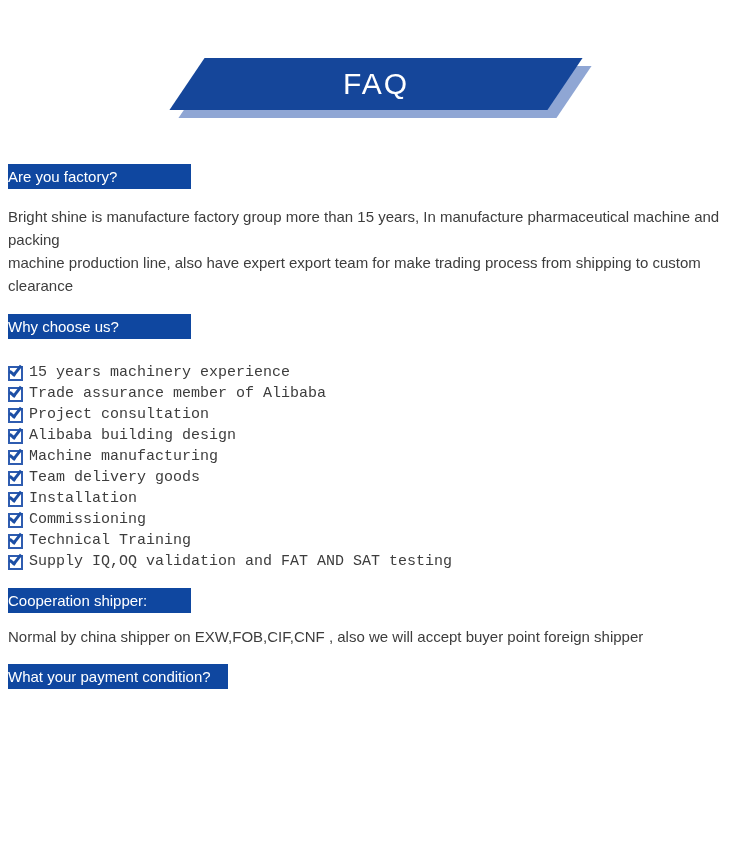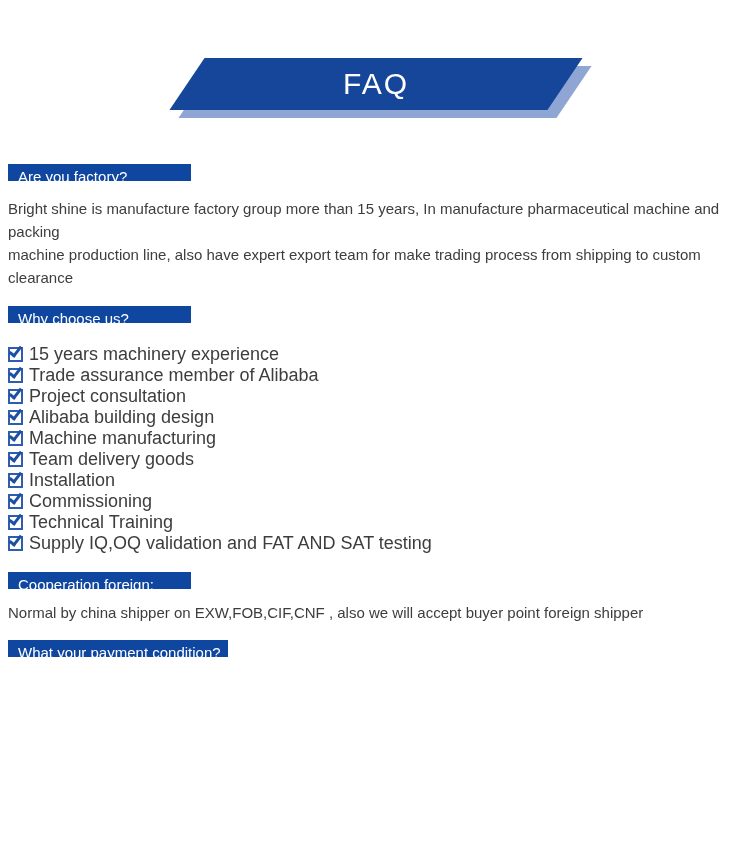--- a/index.html
+++ b/index.html
@@ -48,23 +48,22 @@
     justify-content: center;
     color: #ffffff;
     font-size: 30px;
     letter-spacing: 2px;
   }
 
   
   .hdr {
     display: block;
     box-sizing: border-box;
-    height: 17px;
+    height: 25px;
     line-height: 25px;
-    padding-left: 10px;
     margin: 0 0 0 8px;
     background: #0f47a0;
     color: #ffffff;
     font-size: 15px;
     font-weight: normal;
   }
   .h-are  { margin-top: 26px; width: 183px; }
   .h-why  { margin-top: 17px; width: 183px; }
   .h-coop { margin-top: 18px; width: 183px; }
   .h-long { margin-top: 26px; width: 220px; }
@@ -85,23 +84,24 @@
   .p-qual { margin-top: 16px; }
 
   
   .checklist {
     list-style: none;
     margin: 21px 0 0 8px;
     padding: 0;
   }
   .check-item {
     display: flex;
-    align-items: center;
+    align-items: flex-end;
     height: 21px;
-    font-size: 18px;
+    font-size: 15px;
+    font-family: Liberation Mono, monospace;
   }
   .checkbox {
     position: relative;
     flex: 0 0 auto;
     width: 11px;
     height: 11px;
     border: 2px solid #2e5cb0;
     background: #ffffff;
     margin-right: 6px;
   }
@@ -176,21 +176,21 @@
         <span class="check-label">Technical Training</span>
       </li>
       <li class="check-item">
         <span class="checkbox"></span>
         <span class="check-label">Supply IQ,OQ validation and FAT AND SAT testing</span>
       </li>
     </ul>
   </section>
 
   <section>
-    <h2 class="hdr h-coop">Cooperation foreign:</h2>
+    <h2 class="hdr h-coop">Cooperation shipper:</h2>
     <p class="body-text p-coop">Normal by china shipper on EXW,FOB,CIF,CNF , also we will accept buyer point foreign shipper</p>
   </section>
 
 
 
   <section>
     <h2 class="hdr h-pay">What your payment condition?</h2>
 
   </section>
 

